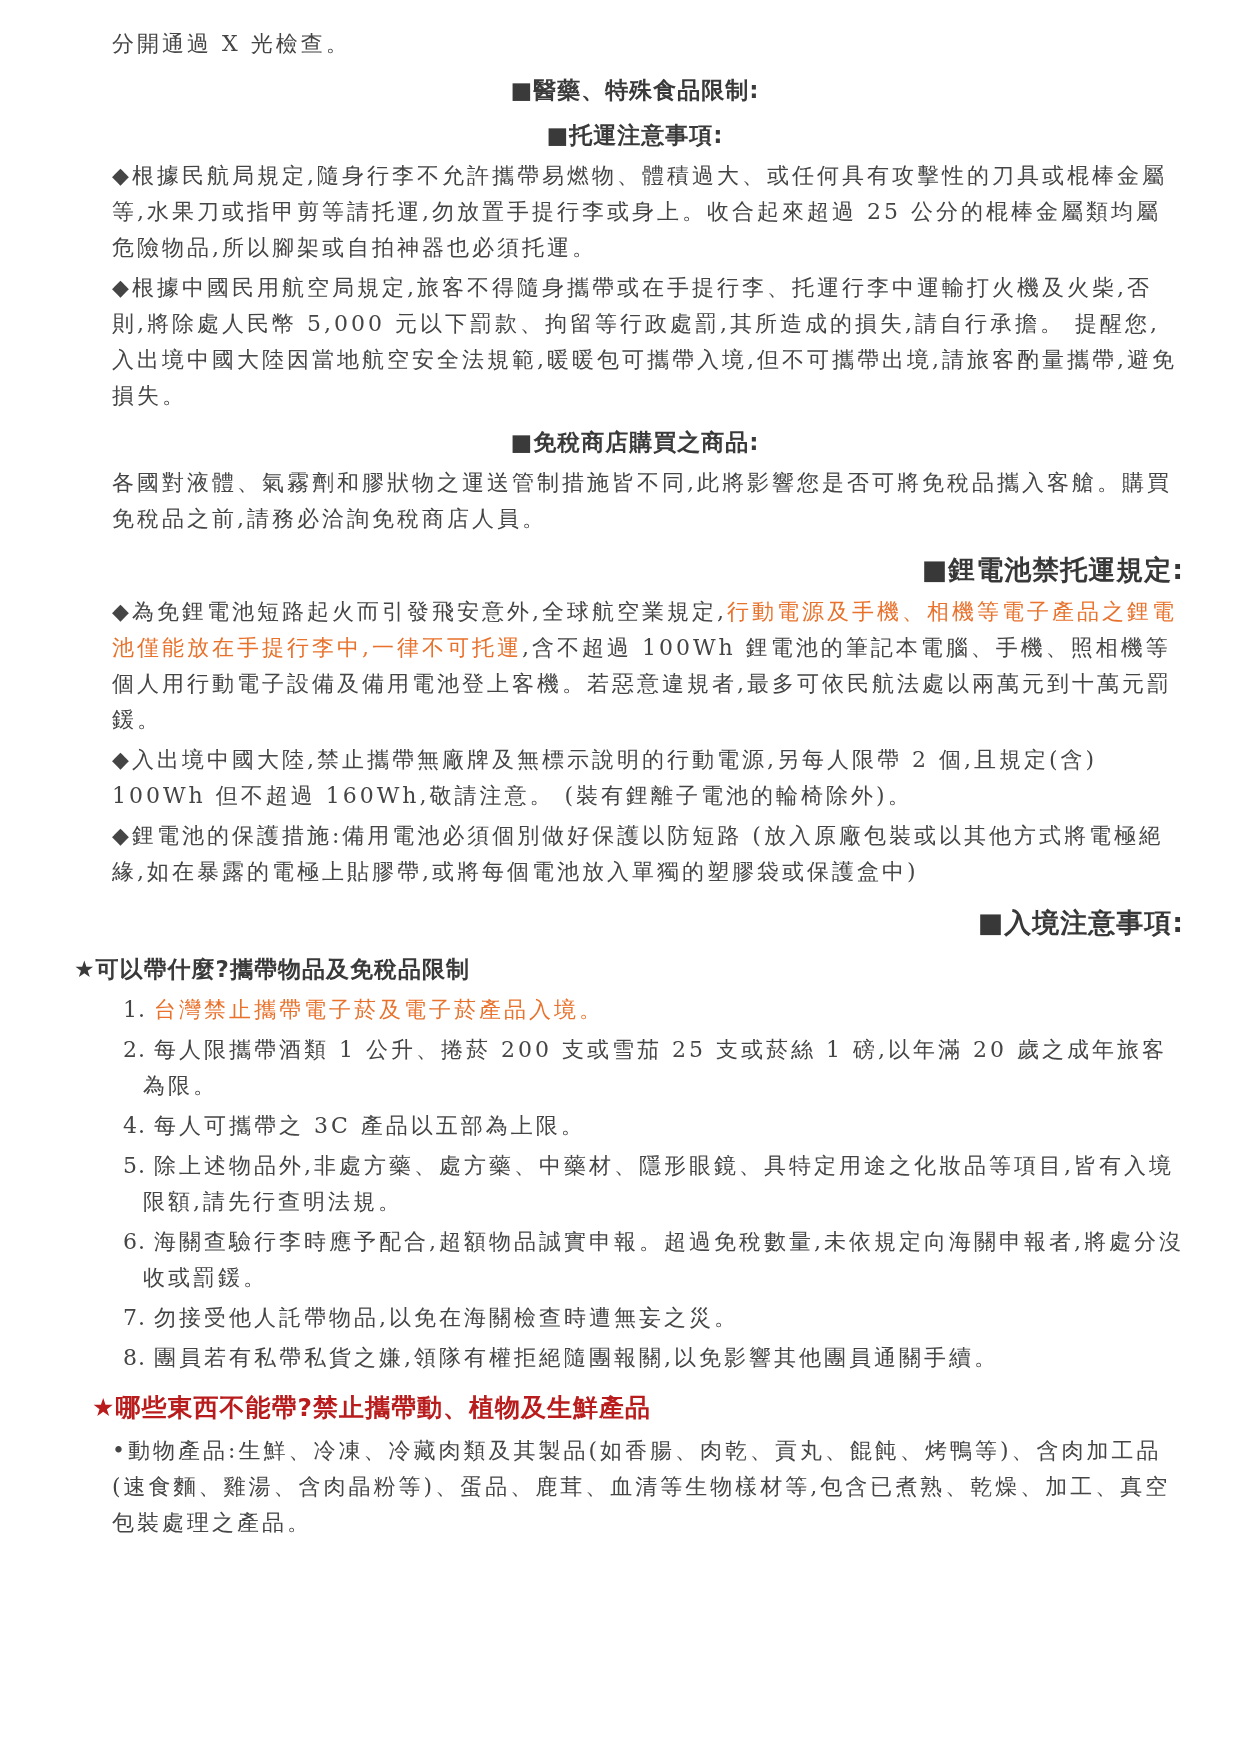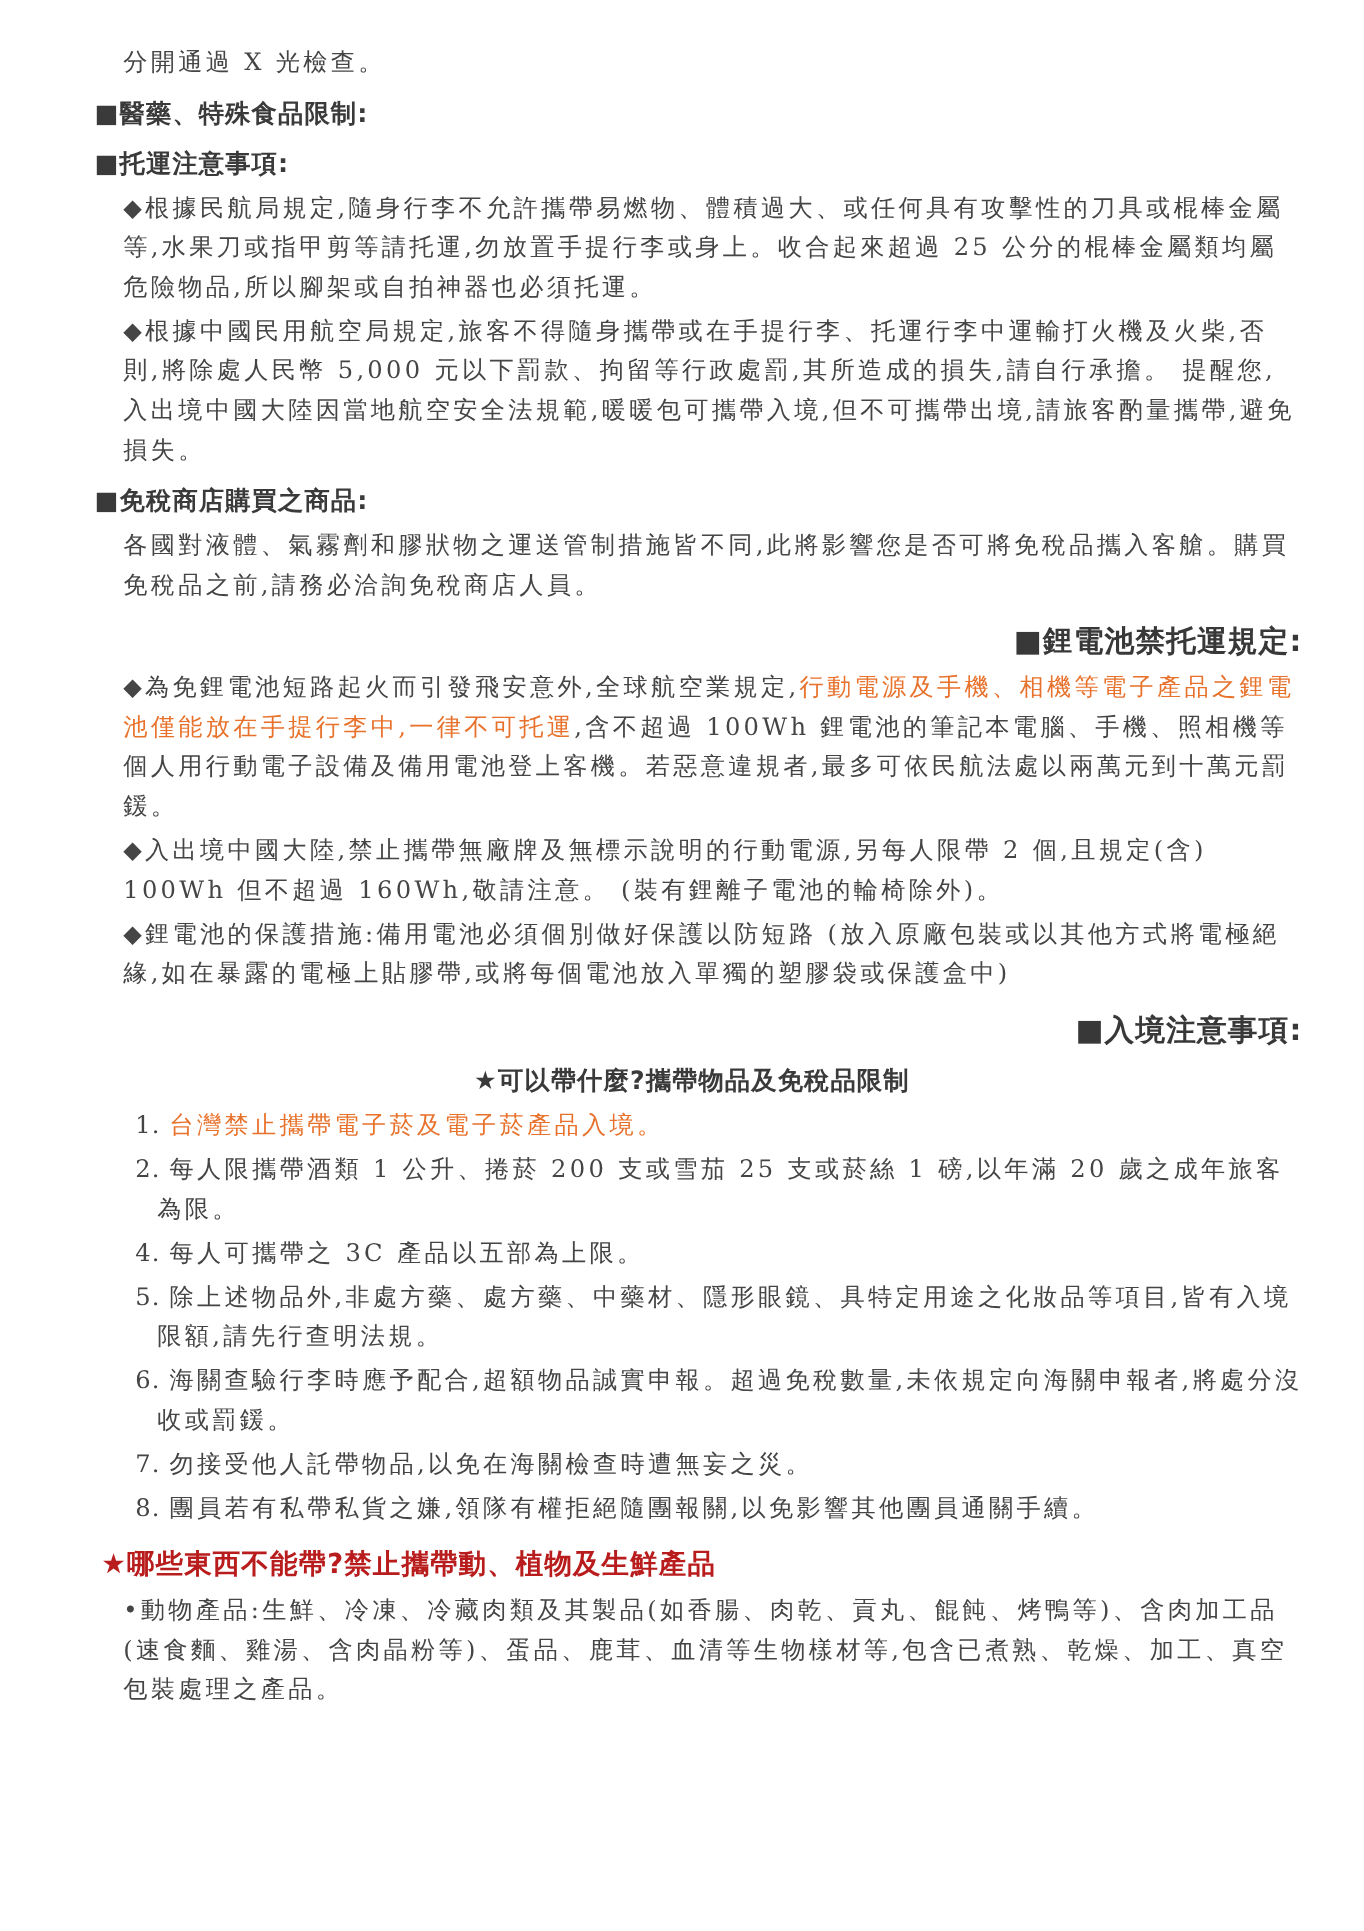--- a/index.html
+++ b/index.html
@@ -5,57 +5,57 @@
   html, body { margin:0; padding:0; background:#ffffff; }
   .page {
     position:relative;
     width:1239px;
     height:1755px;
     background:#ffffff;
     overflow:hidden;
     font-family:"DejaVu Serif","Liberation Serif",serif;
     color:#454545;
     box-sizing:border-box;
-    padding-top:36px;
+    padding-top:22px;
   }
   .body-para {
     font-size:22px;
     line-height:36px;
     letter-spacing:3px;
     margin:4px 55px 4px 112px;
     width:1072px;
   }
   .section-h {
     font-family:"DejaVu Sans","Liberation Sans",sans-serif;
     font-weight:bold;
     color:#3a3a3a;
     font-size:23px;
     line-height:33px;
     letter-spacing:1px;
     margin:12px 55px 6px 86px;
+    text-align:center;
   }
   .major-h {
     font-family:"DejaVu Sans","Liberation Sans",sans-serif;
     font-weight:bold;
     color:#383838;
     font-size:27px;
     line-height:37px;
     letter-spacing:1px;
     margin:14px 55px 6px 66px;
     text-align:right;
   }
   .star-h1 {
     font-family:"DejaVu Sans","Liberation Sans",sans-serif;
     font-weight:bold;
     color:#3a3a3a;
     font-size:23px;
     line-height:33px;
     letter-spacing:1px;
     margin:12px 55px 6px 74px;
-    text-align:center;
   }
   .star-h2 {
     font-family:"DejaVu Sans","Liberation Sans",sans-serif;
     font-weight:bold;
     color:#b91c1c;
     font-size:25px;
     line-height:35px;
     letter-spacing:1px;
     margin:14px 55px 8px 92px;
   }

